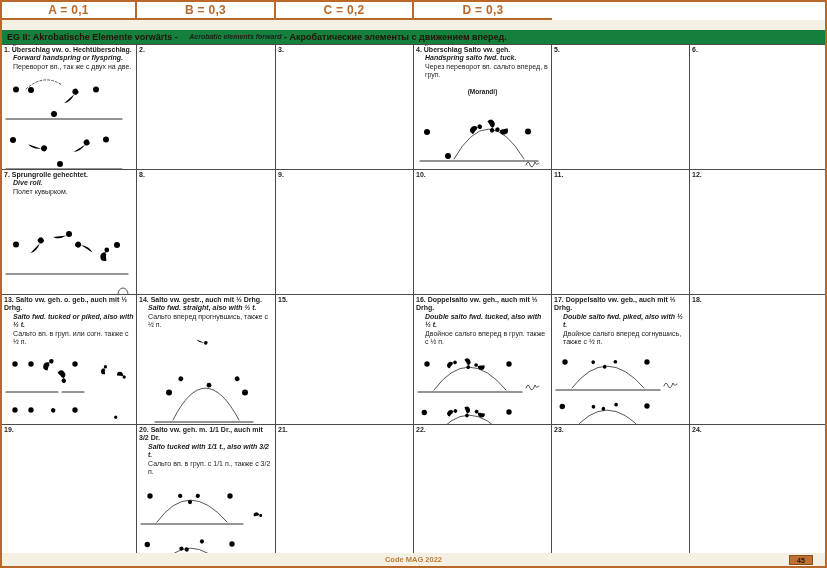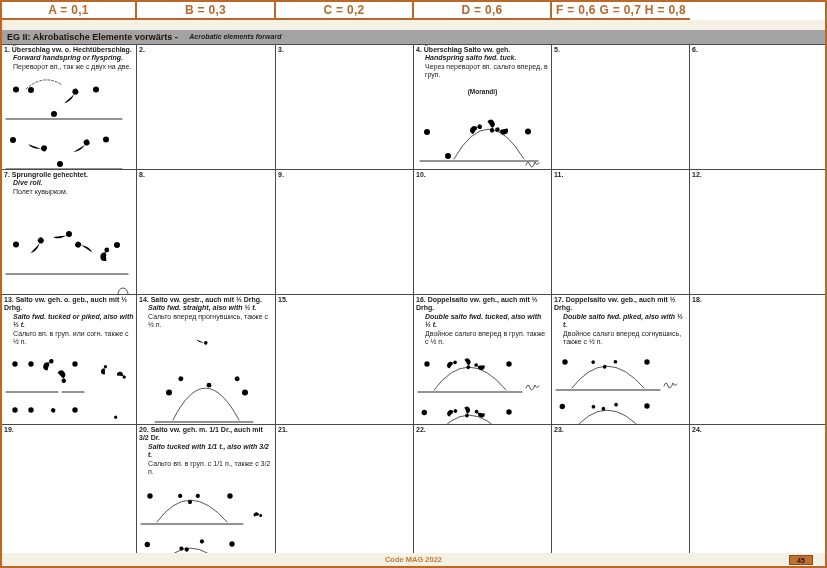--- a/index.html
+++ b/index.html
@@ -7,21 +7,21 @@
        font-family:"Liberation Sans", sans-serif;overflow:hidden;}
   .page-border{position:absolute;inset:0;border:2px solid #b9682a;box-sizing:border-box;pointer-events:none;}
   
   .vheader{position:absolute;left:2px;top:2px;width:823px;height:18px;display:grid;
            grid-template-columns:135px 139px 138px 138px 138px 1fr;background:#fff;}
   .vcell{border-right:2px solid #b9682a;border-bottom:2px solid #b9682a;display:flex;
          align-items:center;justify-content:center;color:#b9682a;font-weight:bold;
          font-size:12px;letter-spacing:.3px;}
   .vcell:last-child{border-right:none;}
   
-  .titlebar{position:absolute;left:2px;top:30px;width:823px;height:14px;background:#a3a3a3;
+  .titlebar{position:absolute;left:2px;top:30px;width:823px;height:14px;background:#15803d;
             color:#221307;font-size:9px;font-weight:bold;display:flex;align-items:center;
             padding-left:5px;box-sizing:border-box;white-space:pre;}
   .titlebar .en{font-style:italic;}
   
   .grid{position:absolute;left:2px;top:44px;width:823px;height:509px;display:grid;
         grid-template-columns:135px 139px 138px 138px 138px 1fr;
         grid-template-rows:125px 125px 130px 129px;background:#fff;border-top:1px solid #4a4a4a;}
   .cell{border-right:1px solid #4a4a4a;border-bottom:1px solid #4a4a4a;box-sizing:border-box;
         padding:1px 2px;overflow:hidden;position:relative;}
   .cell:nth-child(6n){border-right:none;}
@@ -78,25 +78,24 @@
       </symbol>
   </defs>
 </svg>
 
 <div class="page-border"></div>
 
 <div class="vheader">
   <div class="vcell">A = 0,1</div>
   <div class="vcell">B = 0,3</div>
   <div class="vcell">C = 0,2</div>
-  <div class="vcell">D = 0,6</div>
-  <div class="vcell">F = 0,6 G = 0,7 H = 0,8</div>
+  <div class="vcell">D = 0,3</div>
 </div>
 
-<div class="titlebar"><span>EG II: Akrobatische Elemente vorwärts - </span><span class="en">Acrobatic elements forward</span></div>
+<div class="titlebar"><span>EG II: Akrobatische Elemente vorwärts - </span><span class="en">Acrobatic elements forward</span><span> - Акробатические элементы с движением вперед.</span></div>
 
 <div class="grid">
 
   <div class="cell">
     <div class="l1"><span class="num">1.</span> <span>Überschlag vw. o. Hechtüberschlag.</span></div>
     <div class="en">Forward handspring or flyspring.</div>
     <div class="ru">Переворот вп., так же с двух на две.</div>
     <svg class="figs" width="131" height="98" viewBox="0 0 131 98">
       <path class="ground" d="M2 46 H118"></path>
       <path class="thin" d="M22 16 Q40 0 58 12" stroke-dasharray="2 2"></path>

